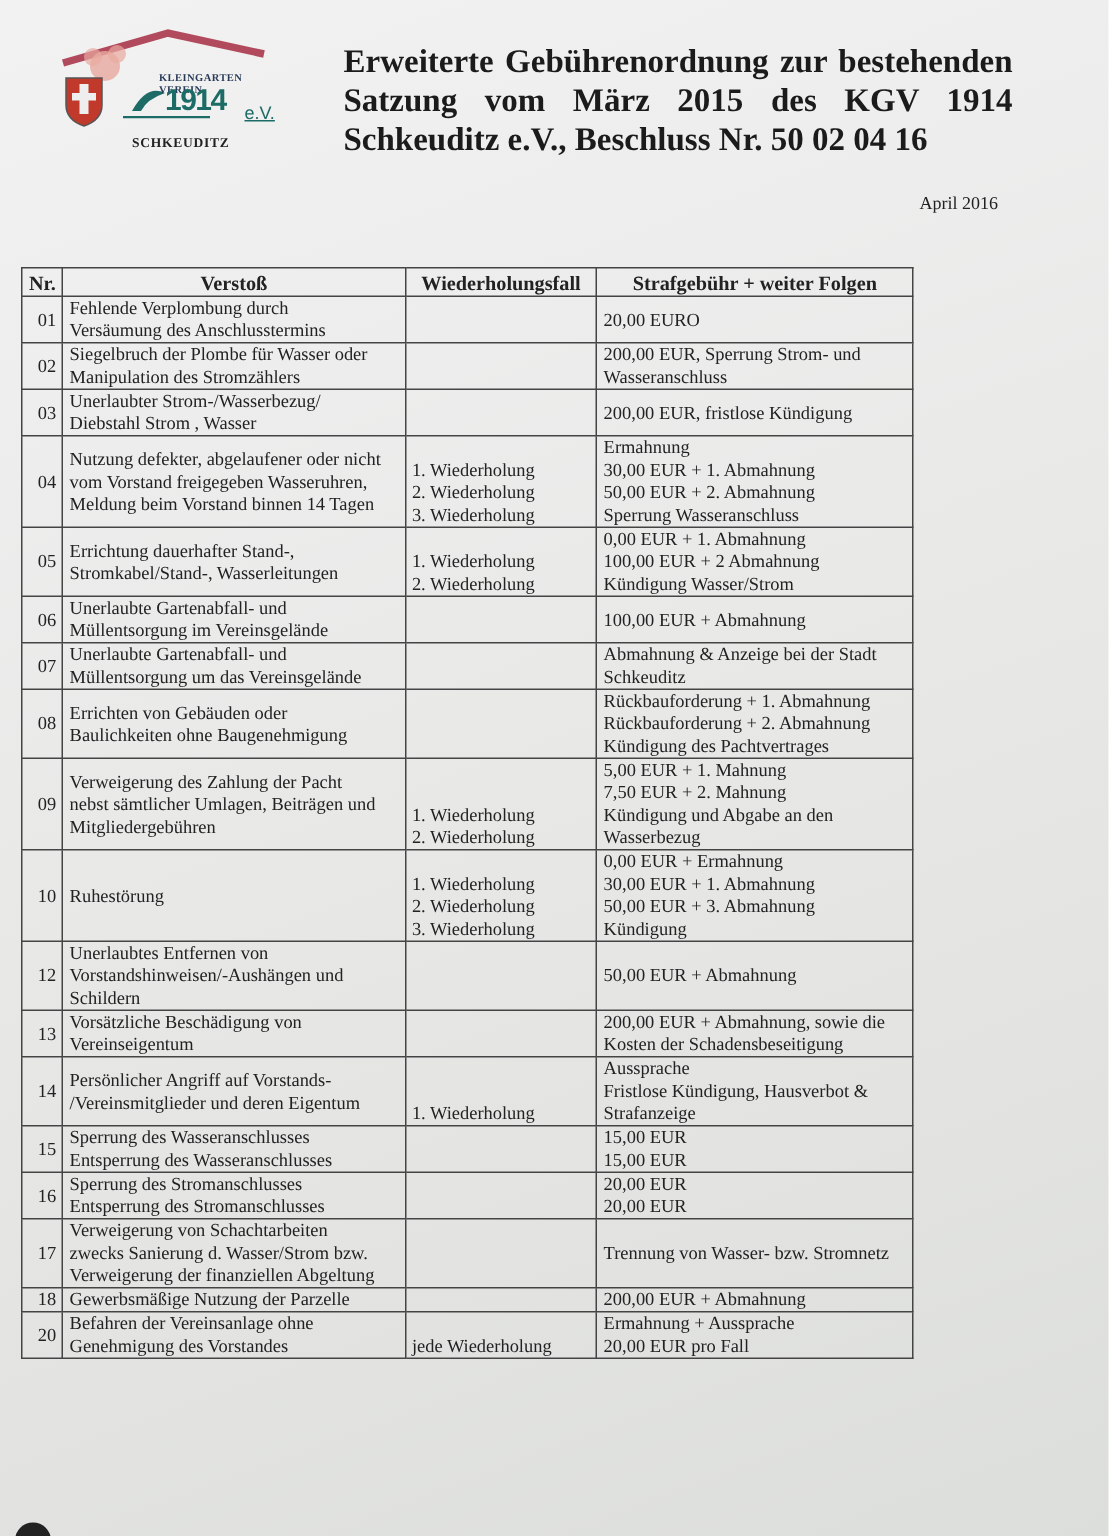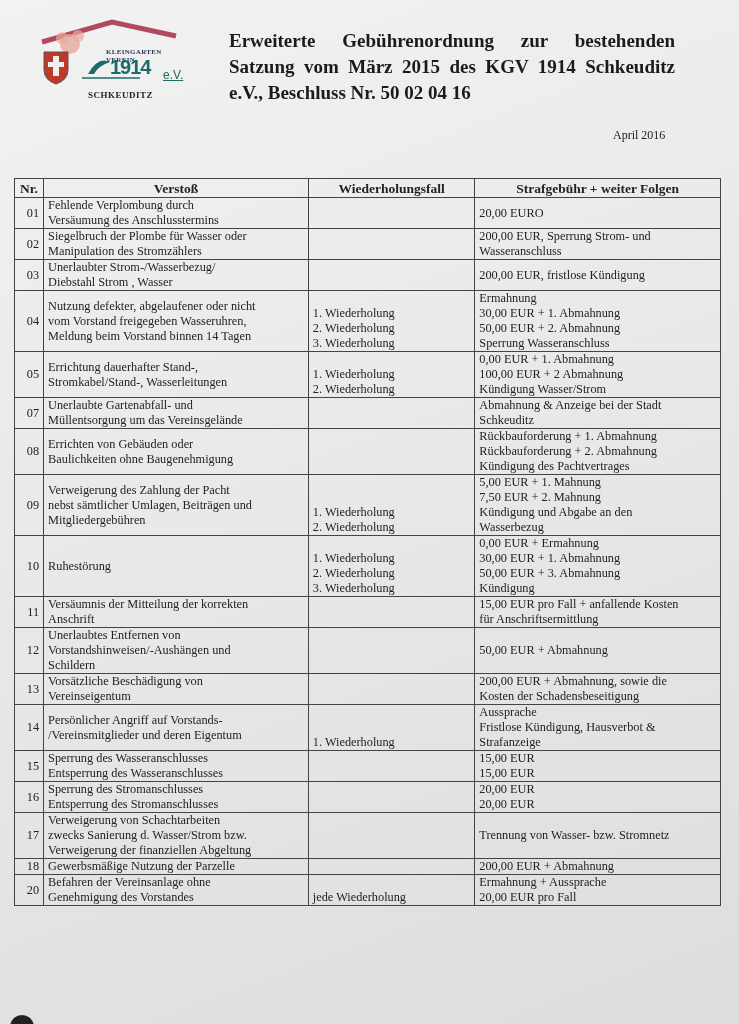--- a/index.html
+++ b/index.html
@@ -11,26 +11,26 @@
     position:relative;
   }
   .logo { position:absolute; left:40px; top:16px; width:140px; height:90px; }
   .logo .roof { position:absolute; left:0; top:0; }
   .logo .txt1 { position:absolute; left:66px; top:32px; font-size:7px; font-weight:bold; color:#2a3b5a; letter-spacing:0.3px; line-height:8px; }
   .logo .year { position:absolute; left:70px; top:40px; font-family:"Liberation Sans", sans-serif; font-weight:bold; font-size:20px; color:#1d6b66; letter-spacing:-1px; }
   .logo .ev { position:absolute; left:123px; top:52px; font-family:"Liberation Sans", sans-serif; font-size:12px; color:#1d6b66; text-decoration:underline; }
   .logo .city { position:absolute; left:48px; top:74px; font-size:9px; font-weight:bold; color:#222; letter-spacing:0.5px; }
   .title {
     position:absolute; left:229px; top:28px; width:446px;
-    font-size:19px; font-weight:bold; line-height:26px; color:#1b1b1b;
+    font-size:22px; font-weight:bold; line-height:26px; color:#1b1b1b;
     text-align:justify; text-align-last:left;
   }
   .date { position:absolute; left:613px; top:128px; font-size:12px; color:#222;text-align:right; }
   table.fees {
-    position:absolute; left:14px; top:178px; width:707px;
+    position:absolute; left:14px; top:178px; width:595px;
     border-collapse:collapse; font-size:12.3px; line-height:15px; color:#222;
   }
   table.fees th, table.fees td { border:1px solid #444; padding:0 4px; vertical-align:middle; }
   table.fees th { font-weight:bold; font-size:13.5px; height:18px; }
   col.c-nr { width:29px; } col.c-v { width:264px; } col.c-w { width:166px; } col.c-s { width:245px; }
   td.nr { text-align:right; }
   td.rep { padding-left:30px; }
   .line { display:block; white-space:nowrap; }
   .bottom-dot { position:absolute; left:10px; top:1015px; width:24px; height:24px; border-radius:50%; background:#222; }
 </style>
@@ -137,20 +137,31 @@
           <span class="line">1. Wiederholung</span>
           <span class="line">2. Wiederholung</span>
         </td>
         <td>
           <span class="line">0,00 EUR + 1. Abmahnung</span>
           <span class="line">100,00 EUR + 2 Abmahnung</span>
           <span class="line">Kündigung Wasser/Strom</span>
         </td>
       </tr>
       <tr>
+        <td class="nr">06</td>
+        <td>
+          <span class="line">Unerlaubte Gartenabfall- und</span>
+          <span class="line">Müllentsorgung im Vereinsgelände</span>
+        </td>
+        <td class="rep"></td>
+        <td>
+          <span class="line">100,00 EUR + Abmahnung</span>
+        </td>
+      </tr>
+      <tr>
         <td class="nr">07</td>
         <td>
           <span class="line">Unerlaubte Gartenabfall- und</span>
           <span class="line">Müllentsorgung um das Vereinsgelände</span>
         </td>
         <td class="rep"></td>
         <td>
           <span class="line">Abmahnung &amp; Anzeige bei der Stadt</span>
           <span class="line">Schkeuditz</span>
         </td>
@@ -197,32 +208,20 @@
           <span class="line">3. Wiederholung</span>
         </td>
         <td>
           <span class="line">0,00 EUR + Ermahnung</span>
           <span class="line">30,00 EUR + 1. Abmahnung</span>
           <span class="line">50,00 EUR + 3. Abmahnung</span>
           <span class="line">Kündigung</span>
         </td>
       </tr>
       <tr>
-        <td class="nr">11</td>
-        <td>
-          <span class="line">Versäumnis der Mitteilung der korrekten</span>
-          <span class="line">Anschrift</span>
-        </td>
-        <td class="rep"></td>
-        <td>
-          <span class="line">15,00 EUR pro Fall + anfallende Kosten</span>
-          <span class="line">für Anschriftsermittlung</span>
-        </td>
-      </tr>
-      <tr>
         <td class="nr">12</td>
         <td>
           <span class="line">Unerlaubtes Entfernen von</span>
           <span class="line">Vorstandshinweisen/-Aushängen und</span>
           <span class="line">Schildern</span>
         </td>
         <td class="rep"></td>
         <td>
           <span class="line">50,00 EUR + Abmahnung</span>
         </td>

